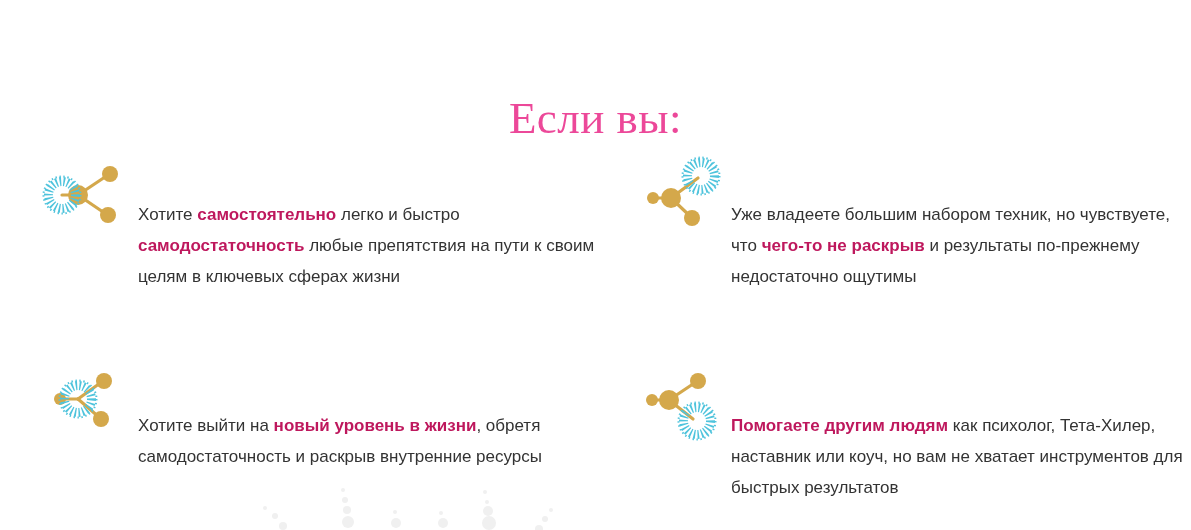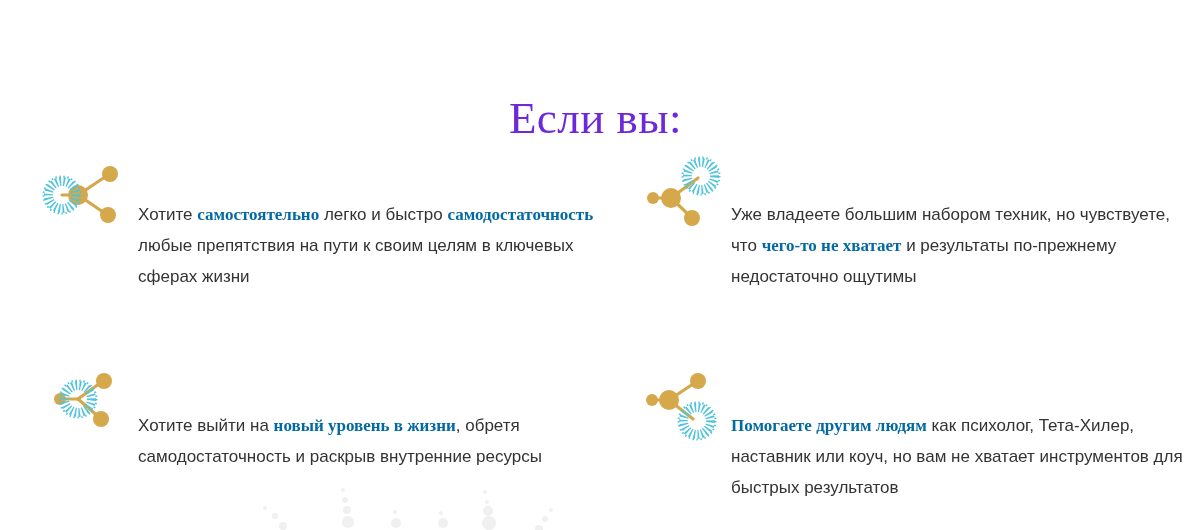--- a/index.html
+++ b/index.html
@@ -27,21 +27,21 @@
     position: absolute;
     top: 55px;
     left: 0;
     width: 1191px;
     text-align: center;
     font-family: "Liberation Serif", "DejaVu Serif", serif;
     font-size: 45px;
     line-height: 52px;
     font-weight: 400;
     letter-spacing: 0.5px;
-    color: #6d28d9;
+    color: #ec4899;
     white-space: nowrap;
   }
 
   
   .items-grid {
     position: absolute;
     top: 160px;
     left: 0;
     width: 1191px;
     display: grid;
@@ -78,22 +78,21 @@
     font-family: "Liberation Sans", sans-serif;
     font-size: 17px;
     line-height: 31px;
     color: #333333;
     padding-top: 22px;
     max-width: 470px;
   }
 
   .feature-text b {
     font-weight: 700;
-    color: #0369a1;
-    font-family: Liberation Serif, serif;
+    color: #be185d;
   }
 
   
   .col-right .feature-text {
     max-width: 480px;
   }
 
   
   .bottom-decor {
     position: absolute;
@@ -149,21 +148,21 @@
           </g>
           <circle cx="30" cy="36" r="10" fill="#d4a84b"></circle>
           <circle cx="51" cy="56" r="8" fill="#d4a84b"></circle>
           <circle cx="12" cy="36" r="6" fill="#d4a84b"></circle>
           <g transform="translate(60,14)">
             <circle cx="0" cy="0" r="13.5" fill="none" stroke="#4ec3dc" stroke-width="9" stroke-dasharray="1.6 2.2"></circle>
             <circle cx="0" cy="0" r="18.5" fill="none" stroke="#4ec3dc" stroke-width="2" stroke-dasharray="1.4 2.6"></circle>
           </g>
         </svg>
       </div>
-      <p class="feature-text">Уже владеете большим набором техник, но чувствуете, что <b>чего-то не хватает</b> и результаты по-прежнему недостаточно ощутимы</p>
+      <p class="feature-text">Уже владеете большим набором техник, но чувствуете, что <b>чего-то не раскрыв</b> и результаты по-прежнему недостаточно ощутимы</p>
     </div>
 
     <div class="feature-item col-right">
       <div class="feature-icon">
         <svg viewBox="0 0 86 66" xmlns="http://www.w3.org/2000/svg" aria-hidden="true">
           <g stroke="#d4a84b" stroke-width="3.2" stroke-linecap="round">
             <line x1="30" y1="26" x2="55" y2="8"></line>
             <line x1="30" y1="26" x2="52" y2="45"></line>
             <line x1="30" y1="26" x2="12" y2="26"></line>
           </g>

